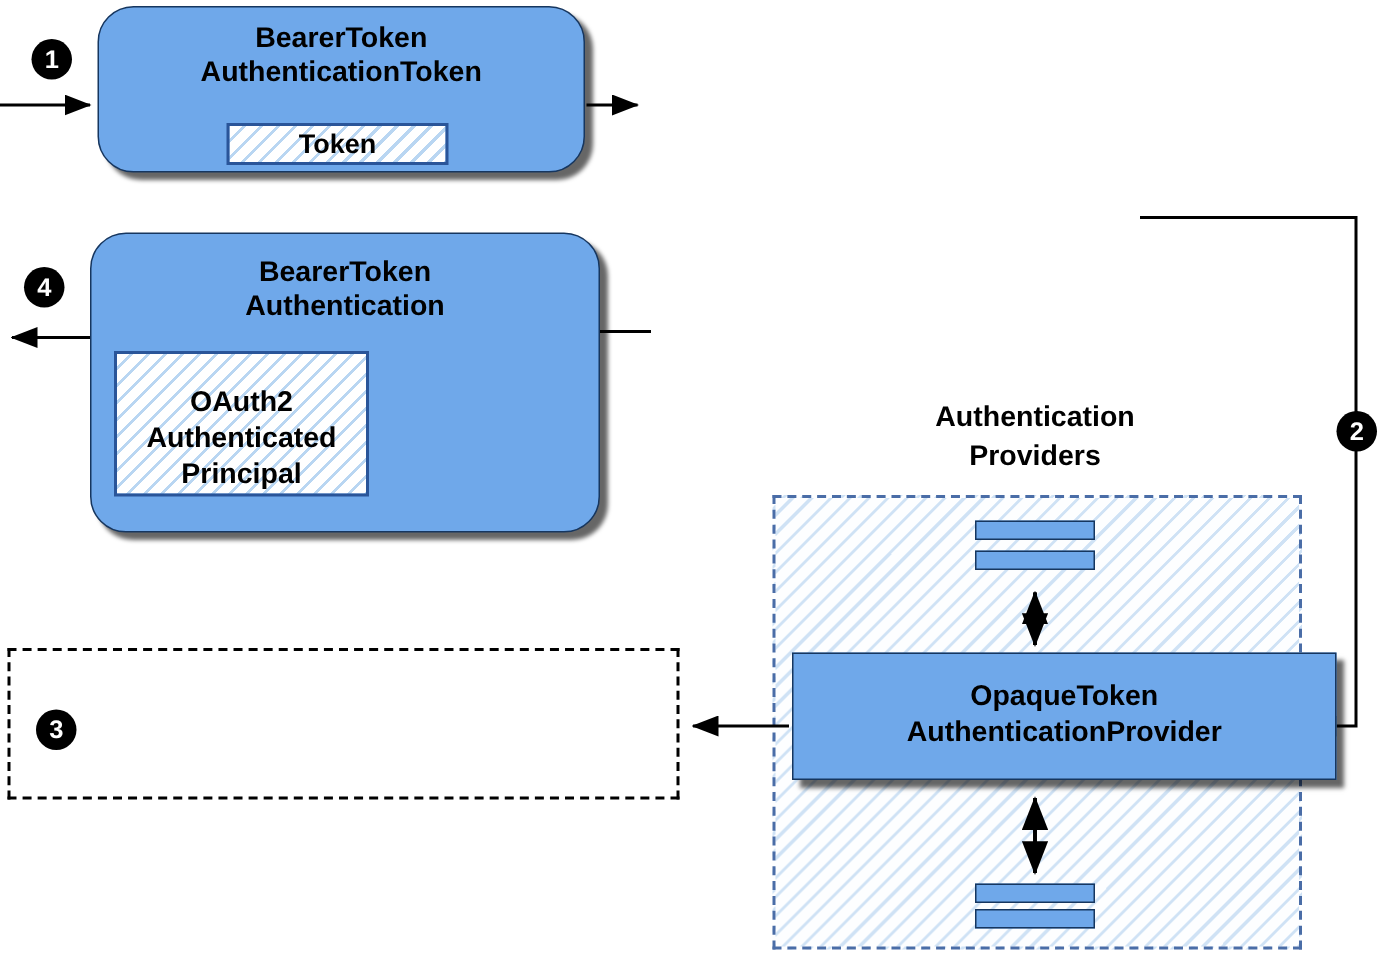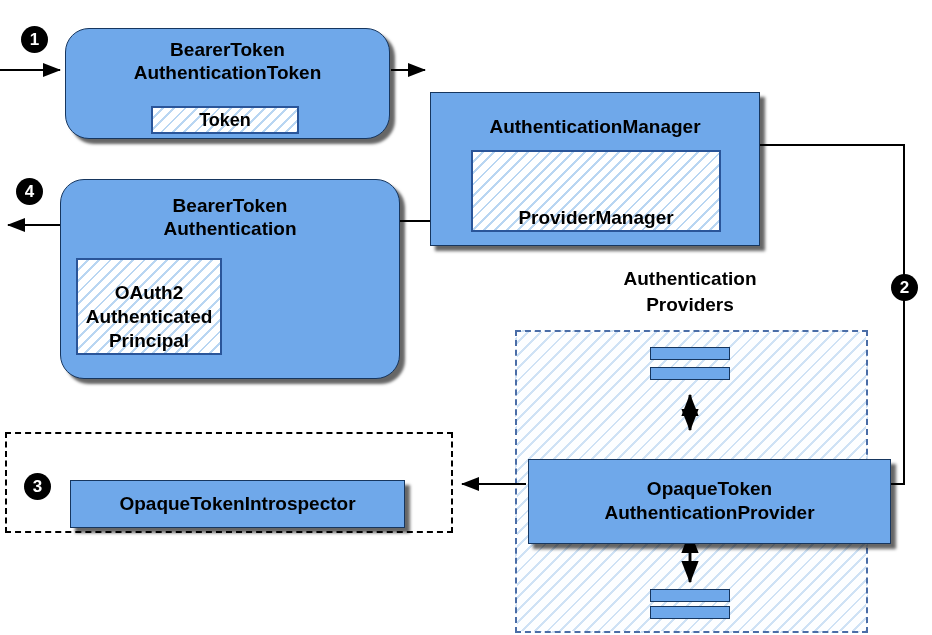--- a/index.html
+++ b/index.html
@@ -8,21 +8,20 @@
     font-family:"Liberation Sans", sans-serif; color:#000; overflow:hidden;
   }
   .node {
     position:absolute;
     background:var(--node-blue,#6fa8ea);
     border:1px solid var(--node-border,#16365f);
     box-shadow:5px 5px 3px var(--shadow,rgba(0,0,0,0.6));
     text-align:center;
     font-weight:bold;
     box-sizing:border-box;
-    margin-top:24px;
   }
   .rounded { border-radius:24px; }
   .title {
     font-weight:bold; font-size:19px; line-height:23px;
     white-space:pre-line; text-align:center;
   }
   .hatchbox {
     position:absolute;
     background:repeating-linear-gradient(135deg,#ffffff 0 6px,var(--hatch-line,#b9d6f2) 6px 8px);
     border:2px solid #2a5599;
@@ -102,40 +101,31 @@
   </div>
 
   <div class="node rounded layer-node" style="left:65px; top:4px; width:325px; height:111px;">
     <div class="title" style="padding-top:9px;">BearerToken
 AuthenticationToken</div>
     <div class="hatchbox" style="left:85px; top:77px; width:148px; height:28px; font-size:18px;">
       <span>Token</span>
     </div>
   </div>
 
-  <div class="node layer-node" style="left:430px; top:68px; width:330px; height:154px;">
-    <div class="title" style="padding-top:22px;">AuthenticationManager</div>
-    <div class="hatchbox" style="left:40px; top:57px; width:250px; height:82px;">
-      <span>ProviderManager</span>
-    </div>
-  </div>
 
   <div class="node rounded layer-node" style="left:60px; top:155px; width:340px; height:200px;">
     <div class="title" style="padding-top:14px;">BearerToken
 Authentication</div>
-    <div class="hatchbox" style="left:15px; top:78px; width:146px; height:97px;">
+    <div class="hatchbox" style="left:15px; top:78px; width:170px; height:97px;">
       <span>OAuth2
 Authenticated
 Principal</span>
     </div>
   </div>
 
-  <div class="node layer-node flexcenter" style="left:70px; top:456px; width:335px; height:48px; font-size:19px;">
-    <span>OpaqueTokenIntrospector</span>
-  </div>
 
   <div class="heading" style="left:555px; top:266px; width:270px;">Authentication
 Providers</div>
 
   <div class="bar layer-node" style="left:650px; top:347px;"></div>
   <div class="bar layer-node" style="left:650px; top:367px;"></div>
   <div class="bar layer-node" style="left:650px; top:589px;"></div>
   <div class="bar layer-node" style="left:650px; top:606px;"></div>
 
   <div class="node layer-node" style="left:528px; top:435px; width:363px; height:85px;">

